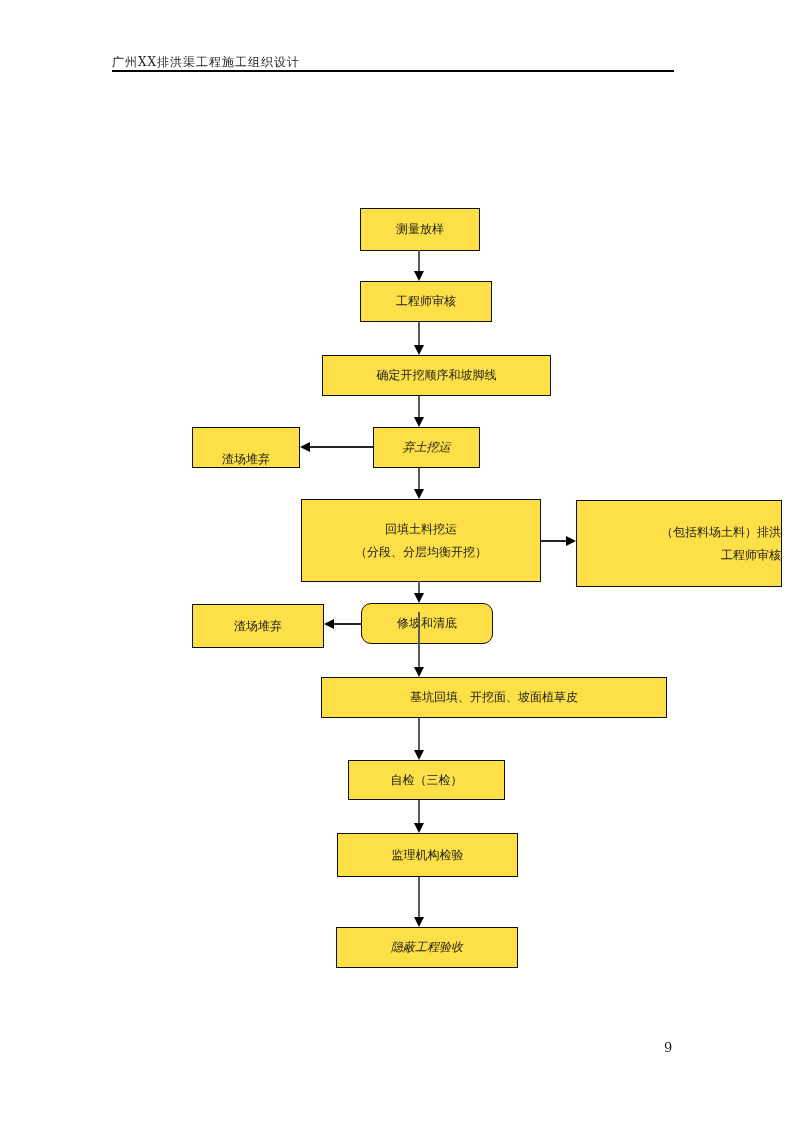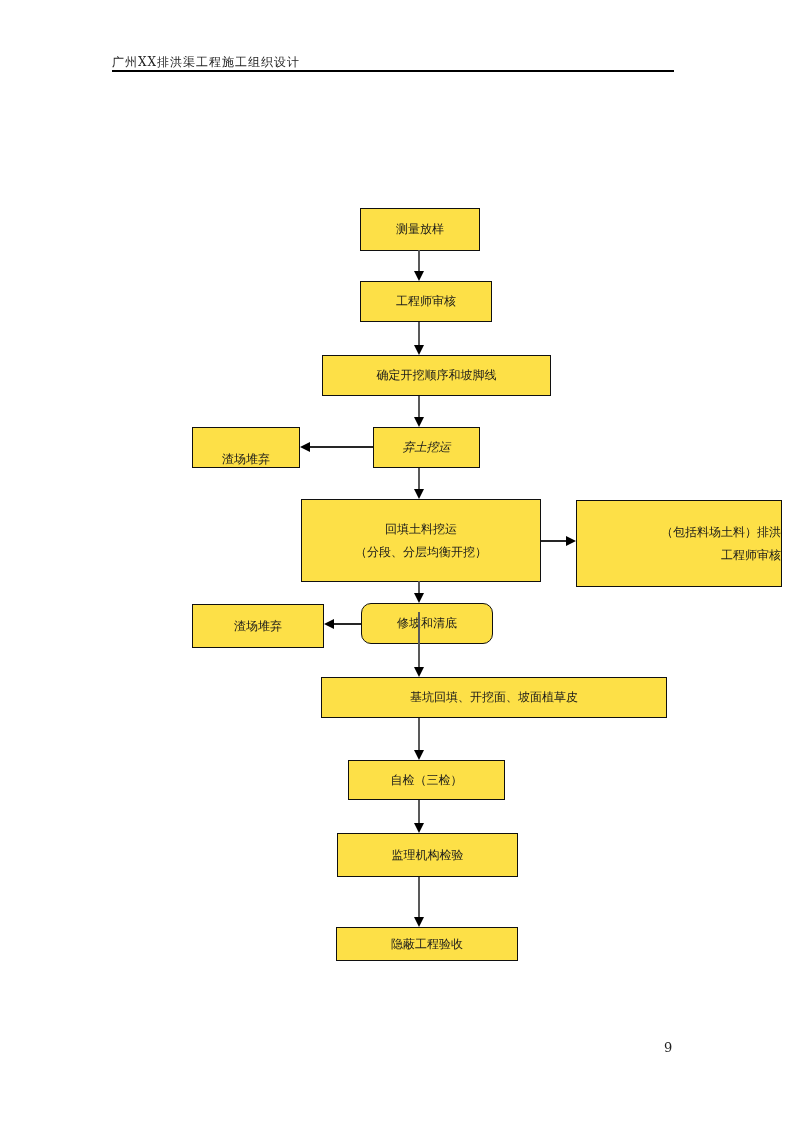--- a/index.html
+++ b/index.html
@@ -110,21 +110,21 @@
   </div>
 
   <div class="node" style="left:348px; top:760px; width:157px; height:40px;">
     <span>自检（三检）</span>
   </div>
 
   <div class="node" style="left:337px; top:833px; width:181px; height:44px;">
     <span>监理机构检验</span>
   </div>
 
-  <div class="node" style="left:336px; top:927px; width:182px; height:34px;">
+  <div class="node" style="left:336px; top:927px; width:182px; height:41px;font-style:italic;">
     <span>隐蔽工程验收</span>
   </div>
 
   <div class="vline" style="left:418px; top:250px; height:23px;"></div>
   <div class="ah ah-down" style="left:414px; top:271px;"></div>
 
   <div class="vline" style="left:418px; top:322px; height:25px;"></div>
   <div class="ah ah-down" style="left:414px; top:345px;"></div>
 
   <div class="vline" style="left:418px; top:396px; height:23px;"></div>

